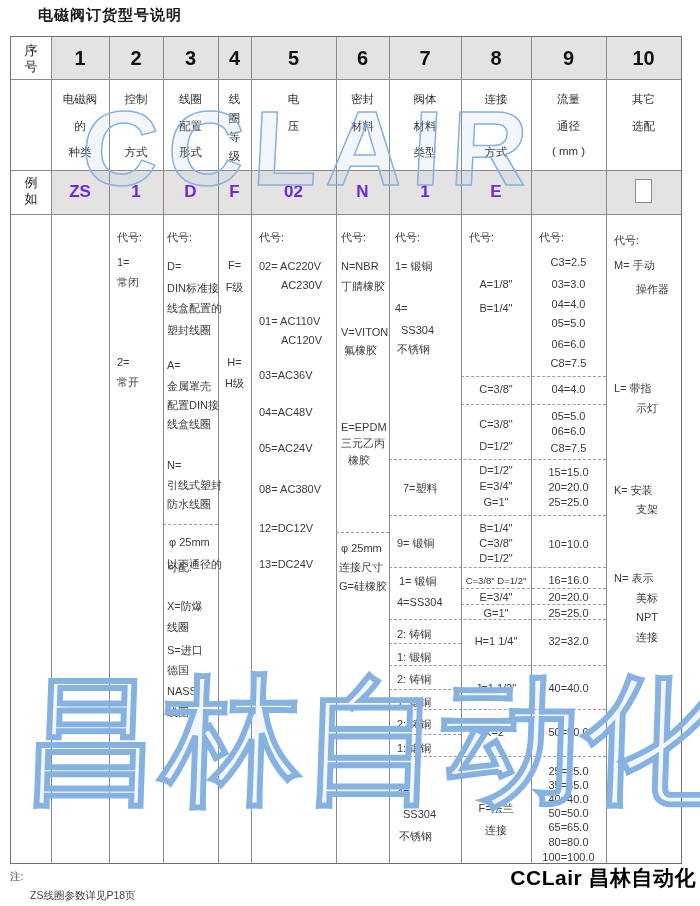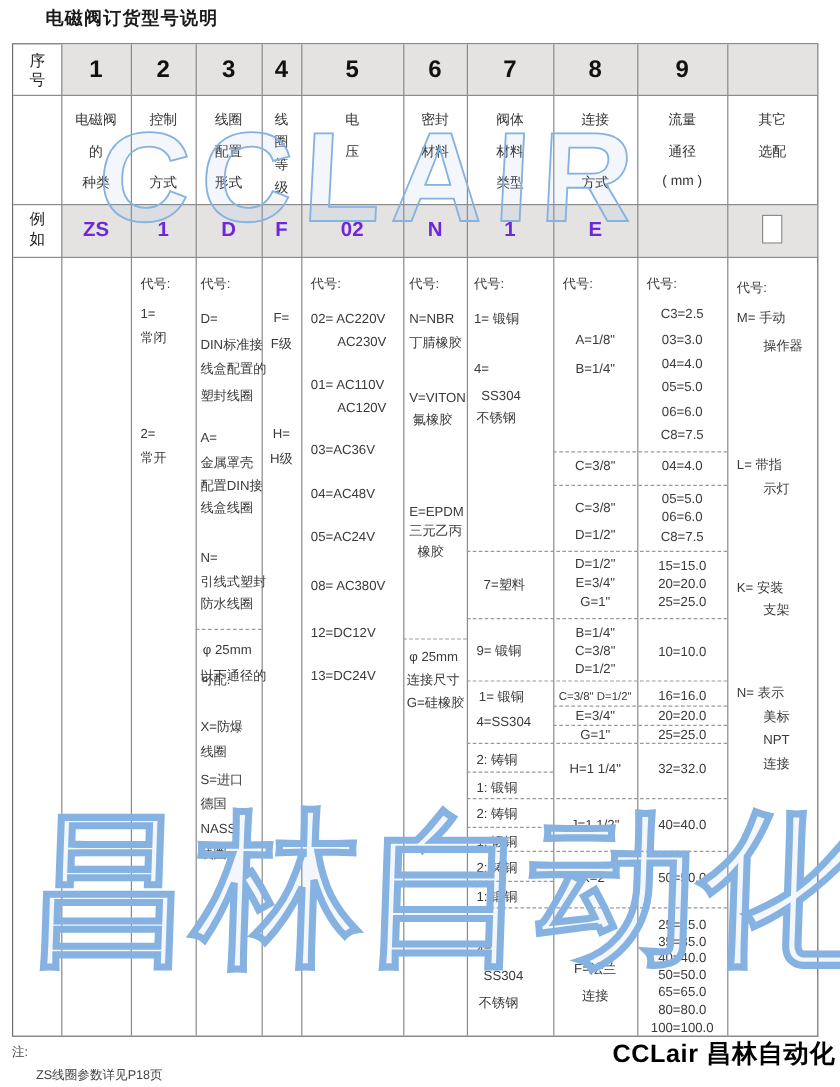--- a/index.html
+++ b/index.html
@@ -69,20 +69,21 @@
 
     <div class="hnum" style="left:40px;width:58px">1</div>
     <div class="hnum" style="left:98px;width:54px">2</div>
     <div class="hnum" style="left:152px;width:55px">3</div>
     <div class="hnum" style="left:207px;width:33px">4</div>
     <div class="hnum" style="left:240px;width:85px">5</div>
     <div class="hnum" style="left:325px;width:53px">6</div>
     <div class="hnum" style="left:378px;width:72px">7</div>
     <div class="hnum" style="left:450px;width:70px">8</div>
     <div class="hnum" style="left:520px;width:75px">9</div>
+    <div class="hnum" style="left:595px;width:75px">10</div>
 
     <div class="desc" style="left:40px;width:58px">
       <div class="dln ln1">电磁阀</div>
       <div class="dln ln2">的</div>
       <div class="dln ln3">种类</div>
     </div>
     <div class="desc" style="left:98px;width:54px">
       <div class="dln ln1">控制</div>
       <div class="dln ln3">方式</div>
     </div>

